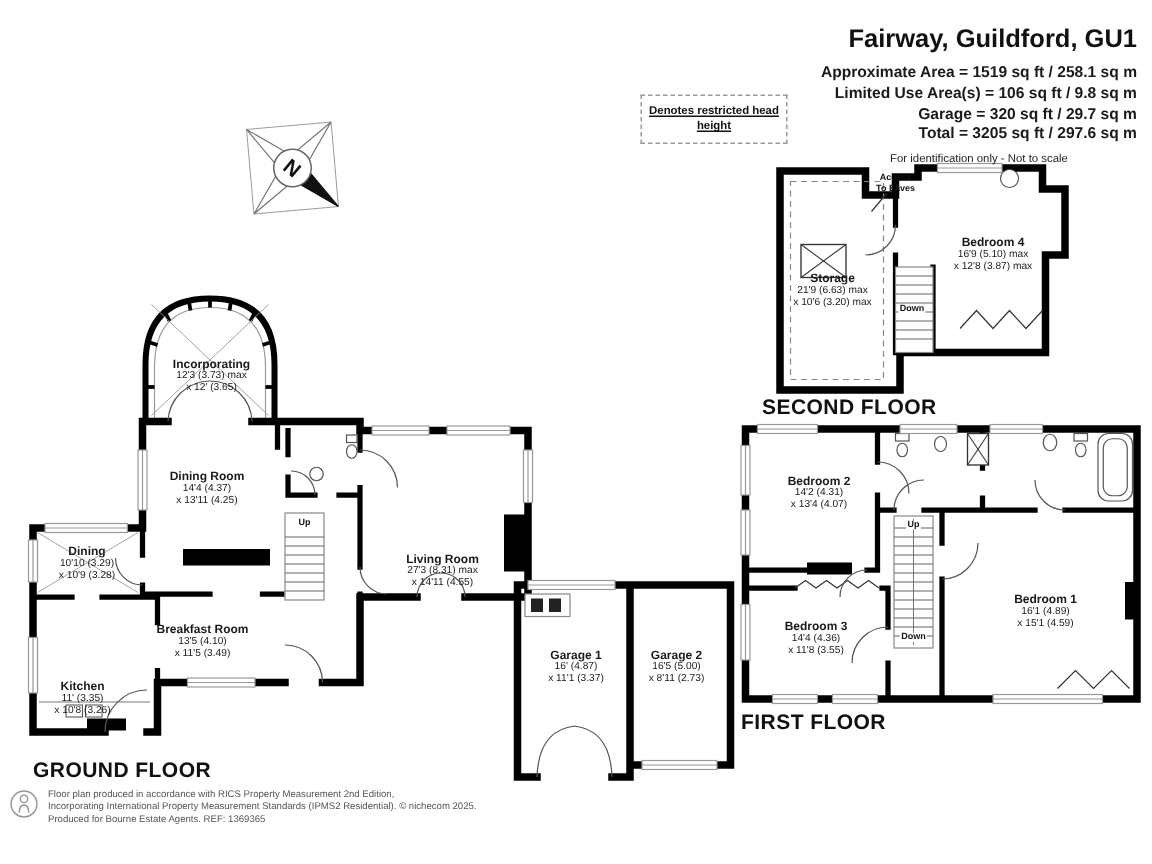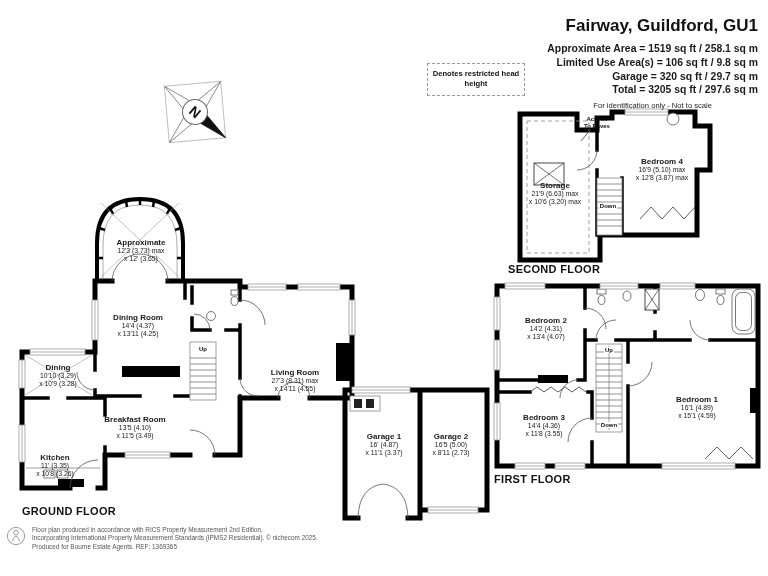--- a/index.html
+++ b/index.html
@@ -7,29 +7,29 @@
           font-family:"Liberation Sans",sans-serif;color:#111;}
   .watermark{position:absolute;left:172px;top:147px;width:412px;height:254px;border-radius:50%;
              display:flex;align-items:center;justify-content:center;z-index:1;}
   .wm-text{font-family:"Liberation Serif",serif;font-size:104px;color:#fff;line-height:1;letter-spacing:1px;}
   svg.plan{position:absolute;left:0;top:0;z-index:2;}
   .title-block{position:absolute;top:16px;right:10px;text-align:right;z-index:4;}
   .tb-title{font-size:17px;font-weight:bold;margin-bottom:6px;}
   .tb-line{font-size:10.4px;line-height:13.8px;font-weight:bold;color:#1a1a1a;}
   .tb-note{font-size:7.6px;margin-top:4px;color:#222;text-align:center;}
   .legend-box{position:absolute;left:427px;top:63px;width:90px;border:1px dashed #9a9a9a;background:#fff;
-              padding:5px 3px;text-align:center;font-size:7.6px;font-weight:bold;line-height:1.35;z-index:4;}
+              padding:5px 3px;text-align:center;font-size:7.6px;font-weight:bold;line-height:1.35;z-index:4;text-decoration:underline;}
   .rlabel{position:absolute;transform:translate(-50%,-50%);text-align:center;white-space:nowrap;z-index:3;color:#1a1a1a;}
   .rname{font-weight:bold;font-size:8px;line-height:9px;}
   .rdim{font-size:6.8px;line-height:8.4px;}
   .slabel{position:absolute;transform:translate(-50%,-50%);font-size:6px;font-weight:bold;z-index:3;
           background:#fff;padding:0 1px;color:#111;}
   .alabel{position:absolute;transform:translate(-50%,-50%);text-align:center;font-size:6px;font-weight:bold;
           line-height:7px;z-index:3;color:#111;}
-  .flabel{position:absolute;font-size:11px;font-weight:bold;letter-spacing:.3px;z-index:3;color:#111;}
+  .flabel{position:absolute;font-size:14px;font-weight:bold;letter-spacing:.3px;z-index:3;color:#111;}
   .compass{position:absolute;left:150px;top:67px;z-index:3;}
   .footer{position:absolute;left:6px;top:526px;display:flex;align-items:flex-start;z-index:4;}
   .footer-text{margin-left:6px;font-size:6.4px;line-height:8.4px;color:#555;}
 </style>
 </head>
 <body>
 
 <div class="canvas">
 
 
@@ -248,21 +248,21 @@
     <div class="tb-line">Approximate Area = 1519 sq ft / 258.1 sq m</div>
     <div class="tb-line">Limited Use Area(s) = 106 sq ft / 9.8 sq m</div>
     <div class="tb-line">Garage = 320 sq ft / 29.7 sq m</div>
     <div class="tb-line">Total = 3205 sq ft / 297.6 sq m</div>
     <div class="tb-note">For identification only - Not to scale</div>
   </div>
 
   <div class="legend-box">Denotes restricted head height</div>
 
   <div class="rlabel" style="left:141px;top:251px">
-    <div class="rname">Approximate</div>
+    <div class="rname">Incorporating</div>
     <div class="rdim">12'3 (3.73) max</div>
     <div class="rdim">x 12' (3.65)</div>
   </div>
   <div class="rlabel" style="left:138px;top:326px">
     <div class="rname">Dining Room</div>
     <div class="rdim">14'4 (4.37)</div>
     <div class="rdim">x 13'11 (4.25)</div>
   </div>
   <div class="rlabel" style="left:58px;top:376px">
     <div class="rname">Dining</div>

